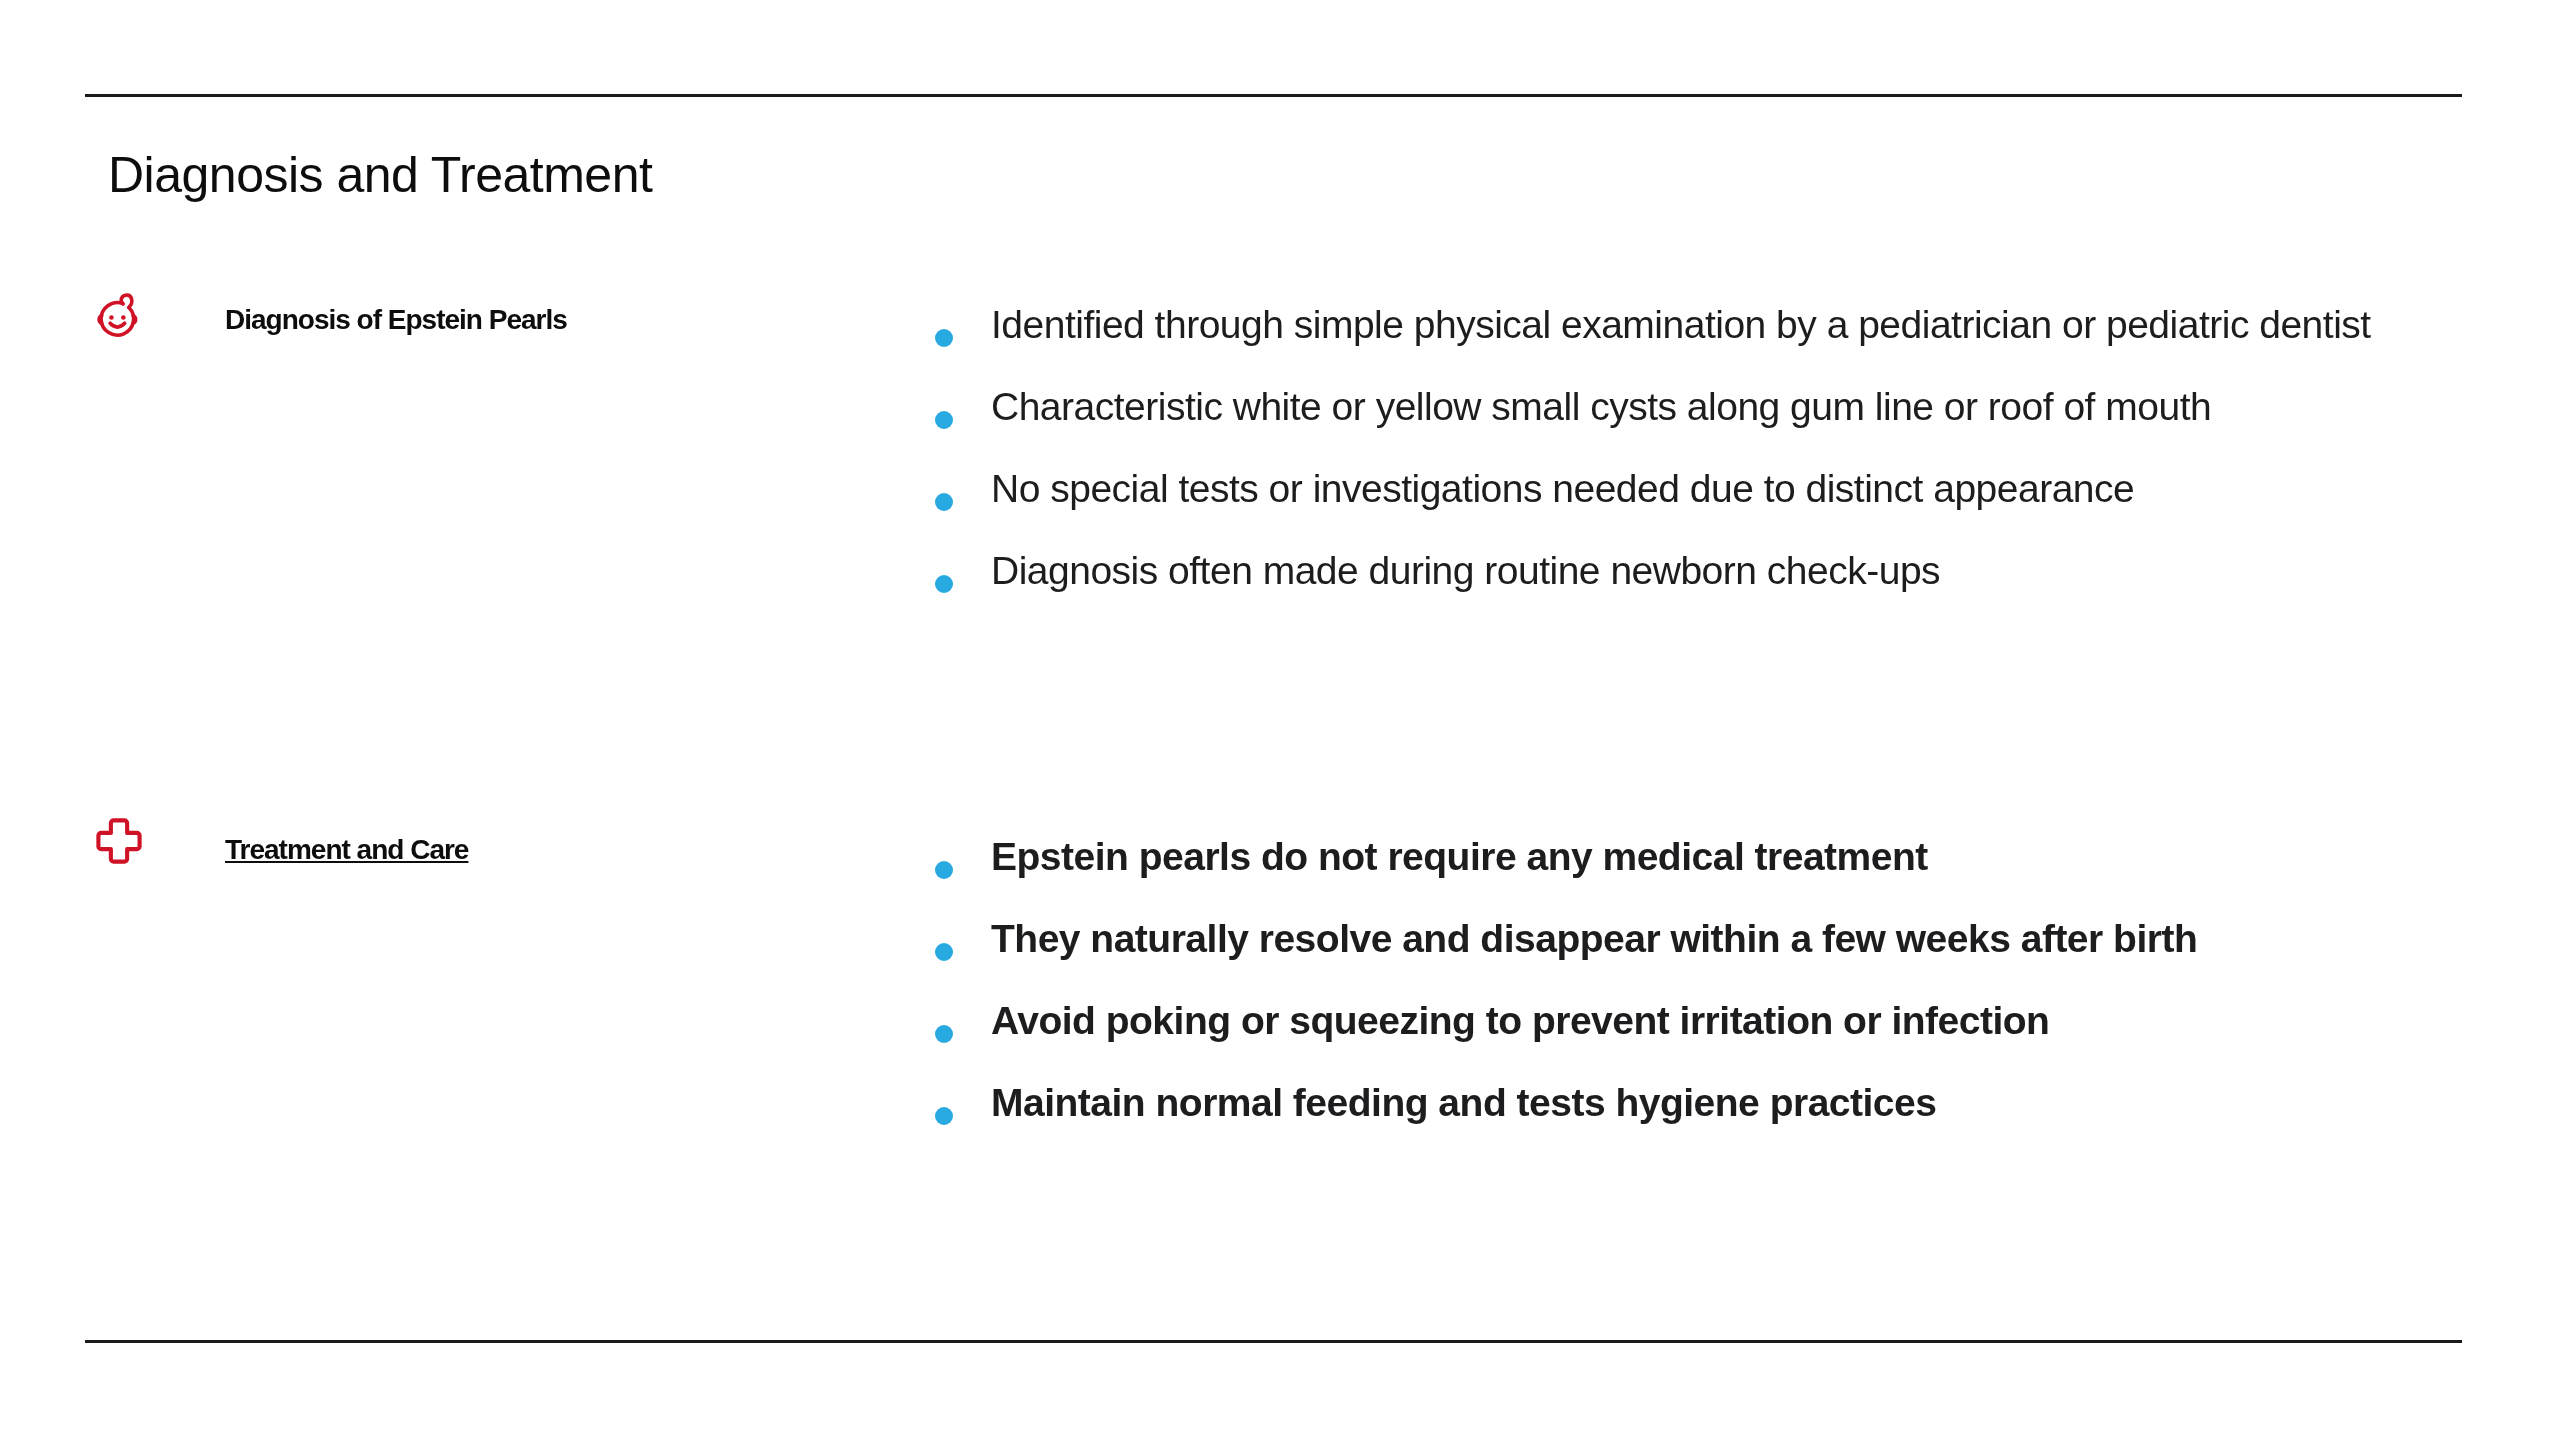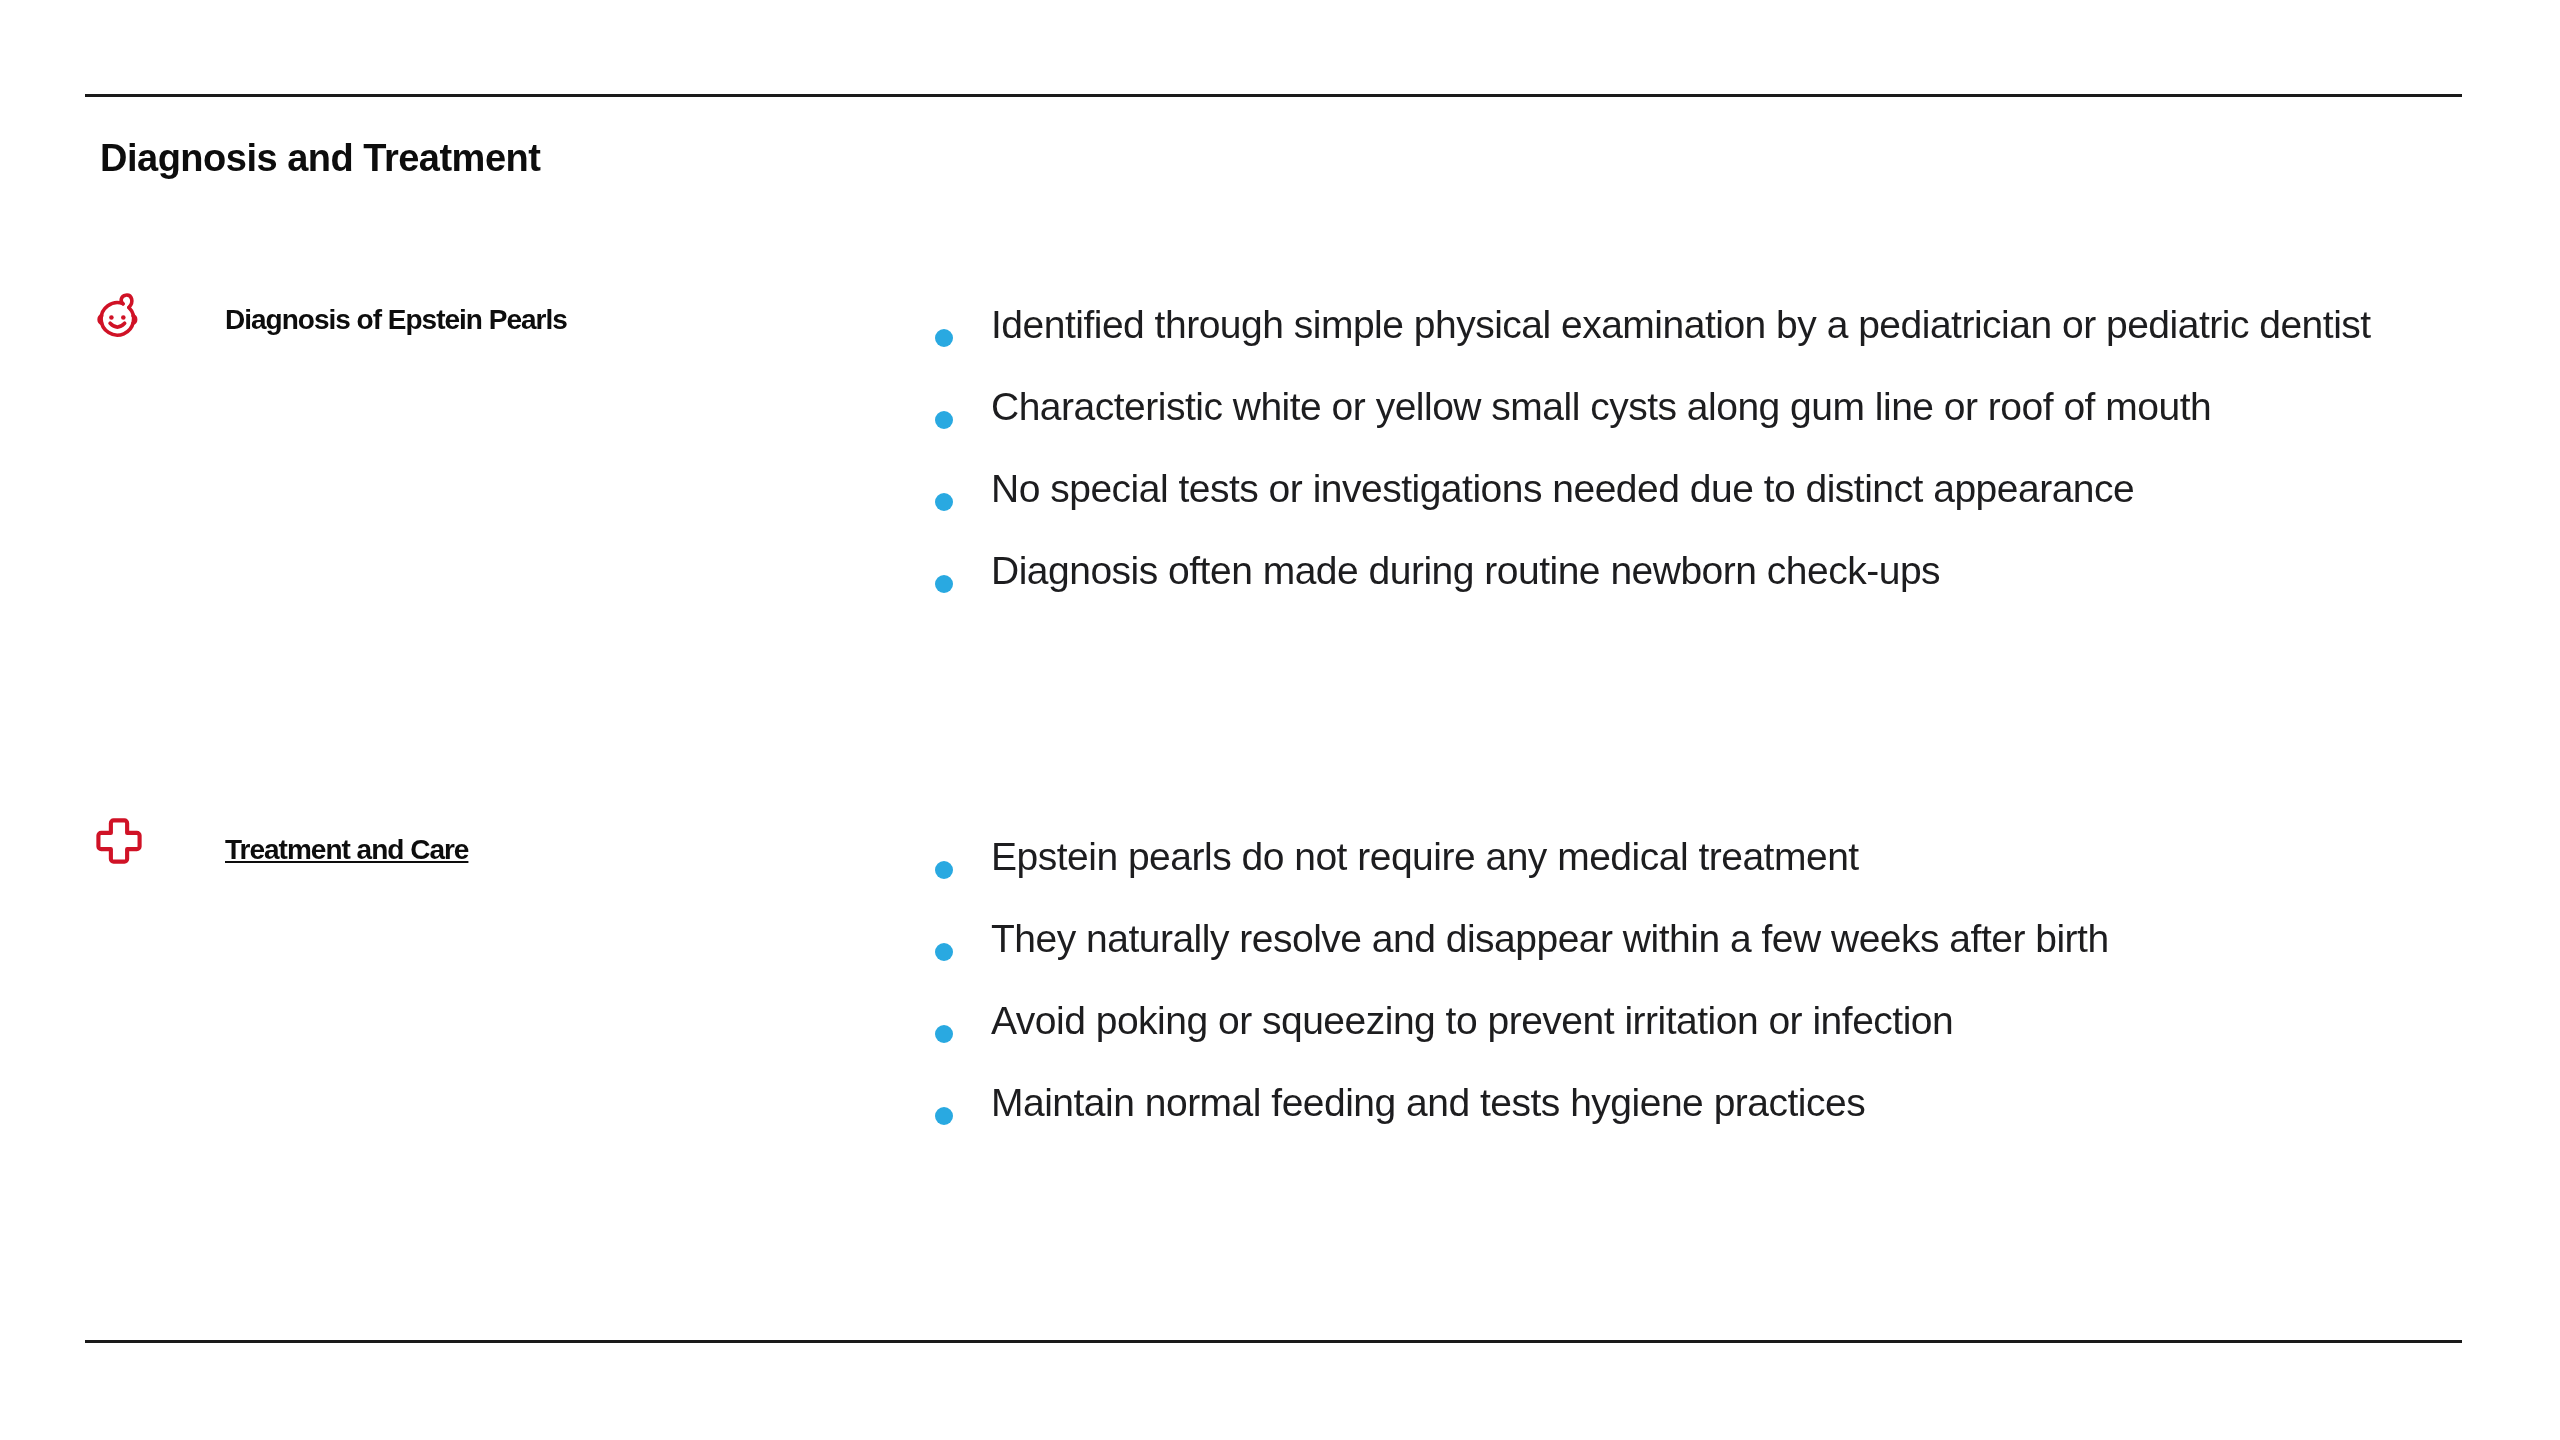--- a/index.html
+++ b/index.html
@@ -20,24 +20,24 @@
     left: 85px;
     width: 2377px;
     height: 3px;
     background: var(--rule, #1a1a1a);
   }
   .rule.top { top: 94px; }
   .rule.bottom { top: 1340px; }
 
   .page-title {
     position: absolute;
-    left: 100px;
+    left: 108px;
     top: 112px;
-    font-size: 38px;
-    font-weight: bold;
+    font-size: 50px;
+    font-weight: normal;
     letter-spacing: -0.5px;
     color: var(--heading, #0d0d0d);
     white-space: nowrap;
   }
 
   .section-icon {
     position: absolute;
     left: 93px;
     width: 52px;
     height: 54px;
@@ -60,21 +60,21 @@
   #section-2-heading { top: 811px; text-decoration: underline; }
 
   ul.bullets {
     position: absolute;
     left: 935px;
     margin: 0;
     padding: 0;
     list-style: none;
   }
   #section-1-bullets { top: 265px; }
-  #section-2-bullets { top: 797px; }
+  #section-2-bullets { top: 797px; font-weight: bold; }
 
   ul.bullets li {
     display: flex;
     align-items: flex-end;
     height: 82px;
     font-size: 39px;
     letter-spacing: -0.5px;
     color: var(--text, #1d1d1f);
     white-space: nowrap;
   }

